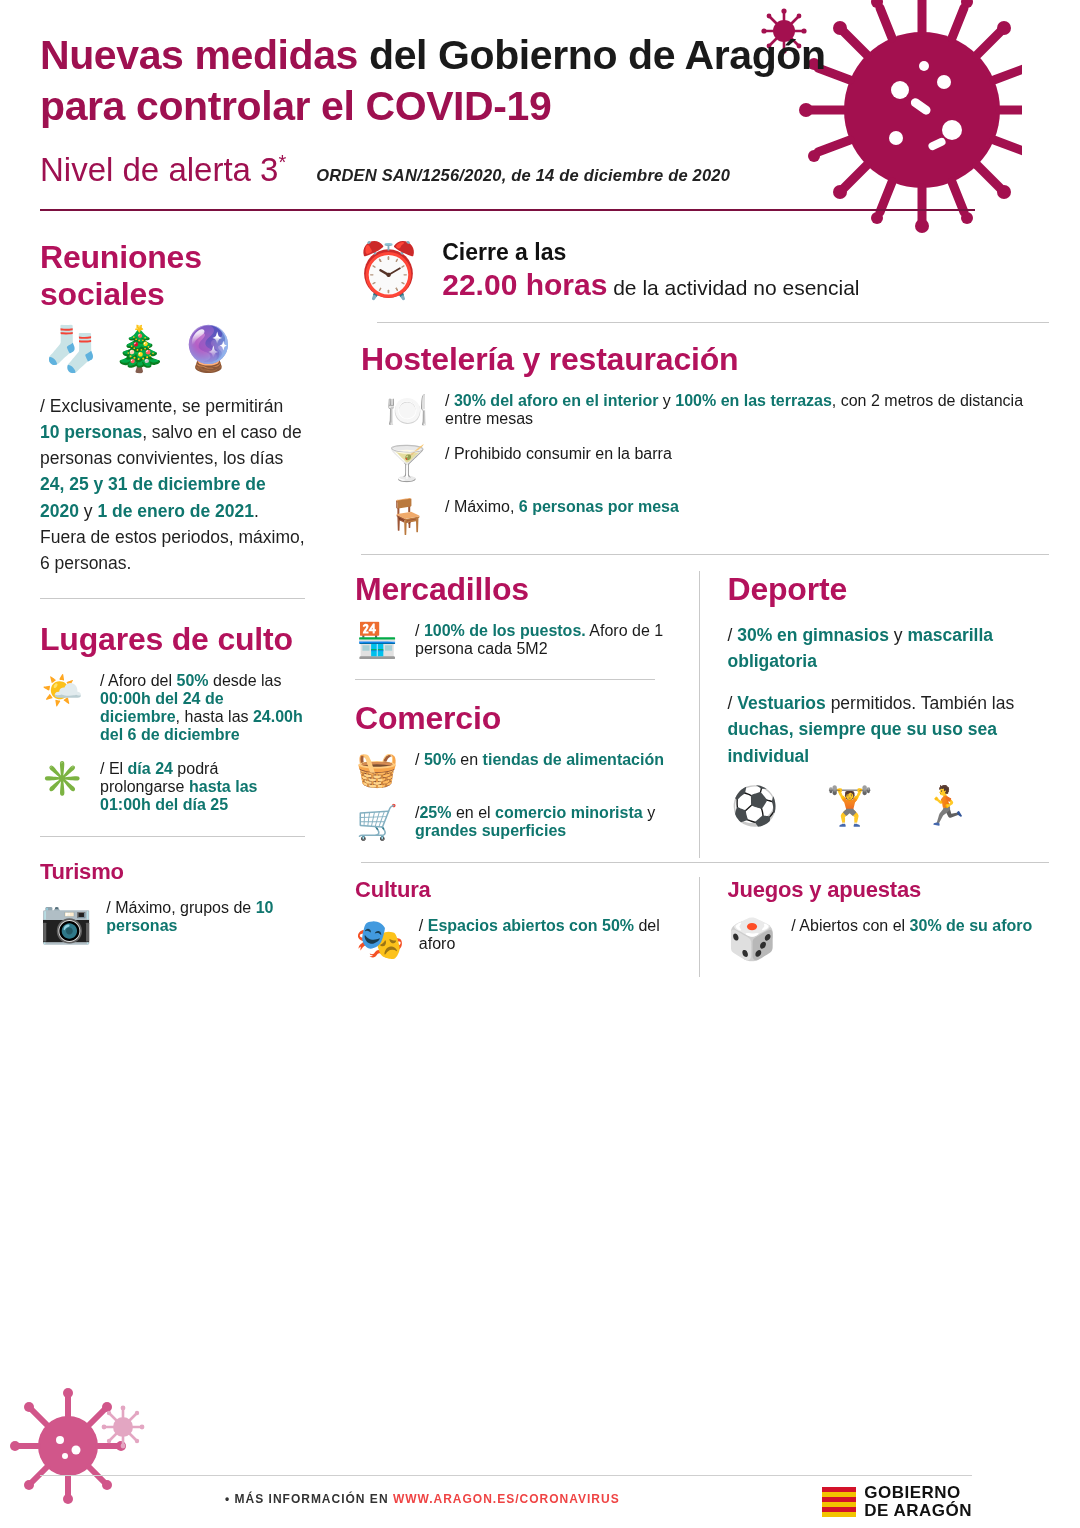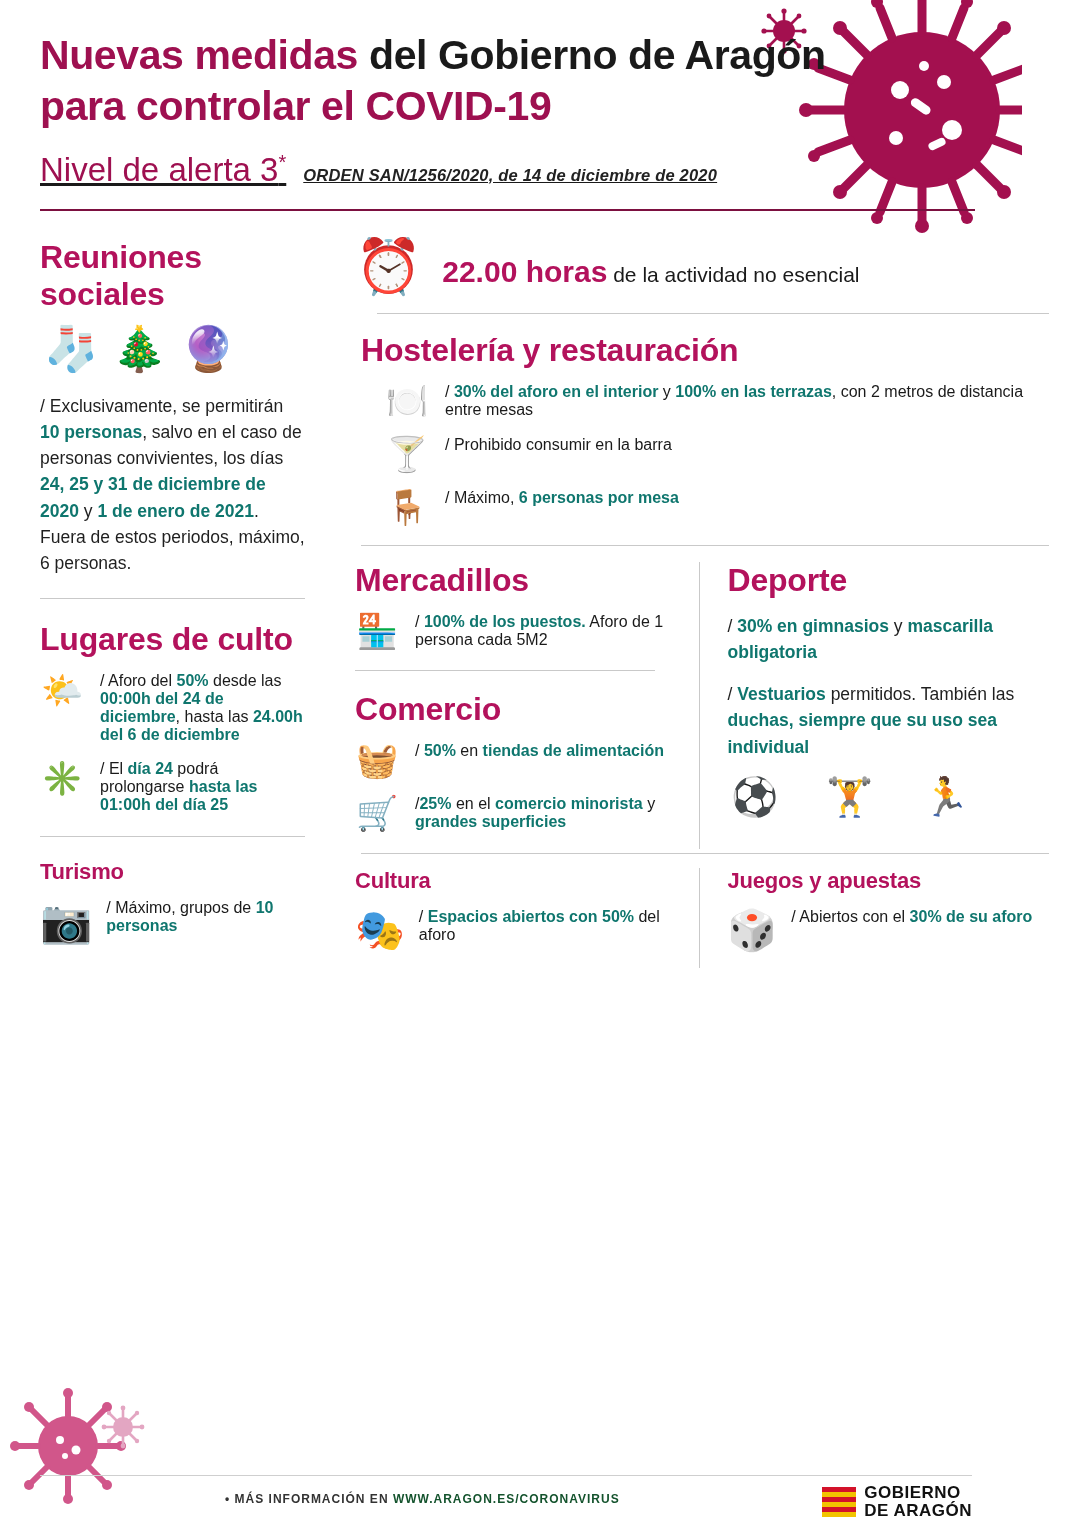--- a/index.html
+++ b/index.html
@@ -20,21 +20,21 @@
   .virus-bl-1 { bottom: 22px; left: 8px; }
   .virus-bl-2 { bottom: 78px; left: 100px; }
 
   
   .header { padding-top: 30px; position: relative; z-index: 2; }
   h1 {
     font-size: 41px; line-height: 1.25; font-weight: 700;
     color: #1a1a1a; letter-spacing: -0.4px; max-width: 840px;
   }
   h1 .mg { color: #9e1050; }
-  .subrow { display: flex; align-items: baseline; gap: 17px; margin-top: 18px; text-decoration: underline; }
+  .subrow { display: flex; align-items: baseline; gap: 30px; margin-top: 18px; }
   .level { font-size: 33px; color: #9e1050; font-weight: 400; }
   .level .star { font-size: 20px; vertical-align: super; }
   .order { font-style: italic; font-size: 16.5px; color: #222; font-weight: 600; letter-spacing: .2px;}
   .hr-main { border: none; border-top: 2px solid #7c1040; margin: 20px 0 0 0; width: 935px; }
 
   
   .grid { display: flex; margin-top: 10px; position: relative; z-index: 2; }
   .col-left { width: 305px; padding-right: 22px; padding-top: 18px; }
   .vline { width: 1px; background: #c9c9c9; margin-top: 18px; }
   .col-right { flex: 1; padding-left: 28px; padding-top: 18px; }
@@ -54,32 +54,32 @@
   .emoji.sm { font-size: 38px; }
 
   .item { display: flex; gap: 14px; align-items: flex-start; margin-bottom: 16px; }
   .item .ic { font-size: 34px; line-height: 1.1; flex: 0 0 46px; text-align: center; }
   .item .tx { flex: 1; }
 
   
   .banner { display: flex; align-items: center; gap: 20px; margin-bottom: 6px; }
   .banner .clock { font-size: 54px; line-height: 1; }
   .cierre-1 { font-size: 23px; font-weight: 700; color: #111; }
-  .cierre-2 { font-size: 21px; margin-top: 12px; }
+  .cierre-2 { font-size: 21px; margin-top: 2px; }
   .cierre-2 .hrs { font-size: 30px; font-weight: 700; color: #b3125c; }
 
   .sub-two { display: flex; margin-top: 4px; }
   .sub-col { flex: 1; padding-right: 22px; }
   .sub-col + .sub-col { border-left: 1px solid #c9c9c9; padding-left: 28px; padding-right: 0; }
 
   
   .footer { position: absolute; left: 40px; right: 40px; bottom: 22px; }
   .foot-rule { border: none; border-top: 1px solid #cfcfcf; margin-bottom: 16px; width: 100%; }
   .foot-line { font-size: 12px; letter-spacing: 1px; color: #333; font-weight: 700; margin-left: 185px;}
-  .foot-line .url { color: #14532d; }
+  .foot-line .url { color: #ef4444; }
   .gob { position: absolute; right: 0; bottom: -14px; display: flex; align-items: center; gap: 8px; }
   .gob-flag { width: 34px; height: 30px; background: repeating-linear-gradient(to bottom,#d3122a 0 5px,#f2c300 5px 10px); }
   .gob-txt { font-size: 17px; font-weight: 700; line-height: 1.05; color: #111; letter-spacing: .5px; }
 </style>
 </head>
 <body>
 
 <div class="page">
 
   <svg class="virus virus-big" width="230" height="270" viewBox="0 0 230 270">
@@ -260,20 +260,21 @@
       </div>
     </div>
 
     <div class="vline"></div>
 
     <div class="col-right">
 
       <div class="banner">
         <span class="clock">⏰</span>
         <div>
+          <div class="cierre-1">Cierre a las</div>
           <div class="cierre-2"><span class="hrs">22.00 horas</span><span> de la actividad no esencial</span></div>
         </div>
       </div>
 
       <hr class="rule" style="margin:20px 0 18px 22px;width:672px">
 
       <div style="padding-left:6px">
         <h2>Hostelería y restauración</h2>
         <div style="padding-left:24px">
           <div class="item">

